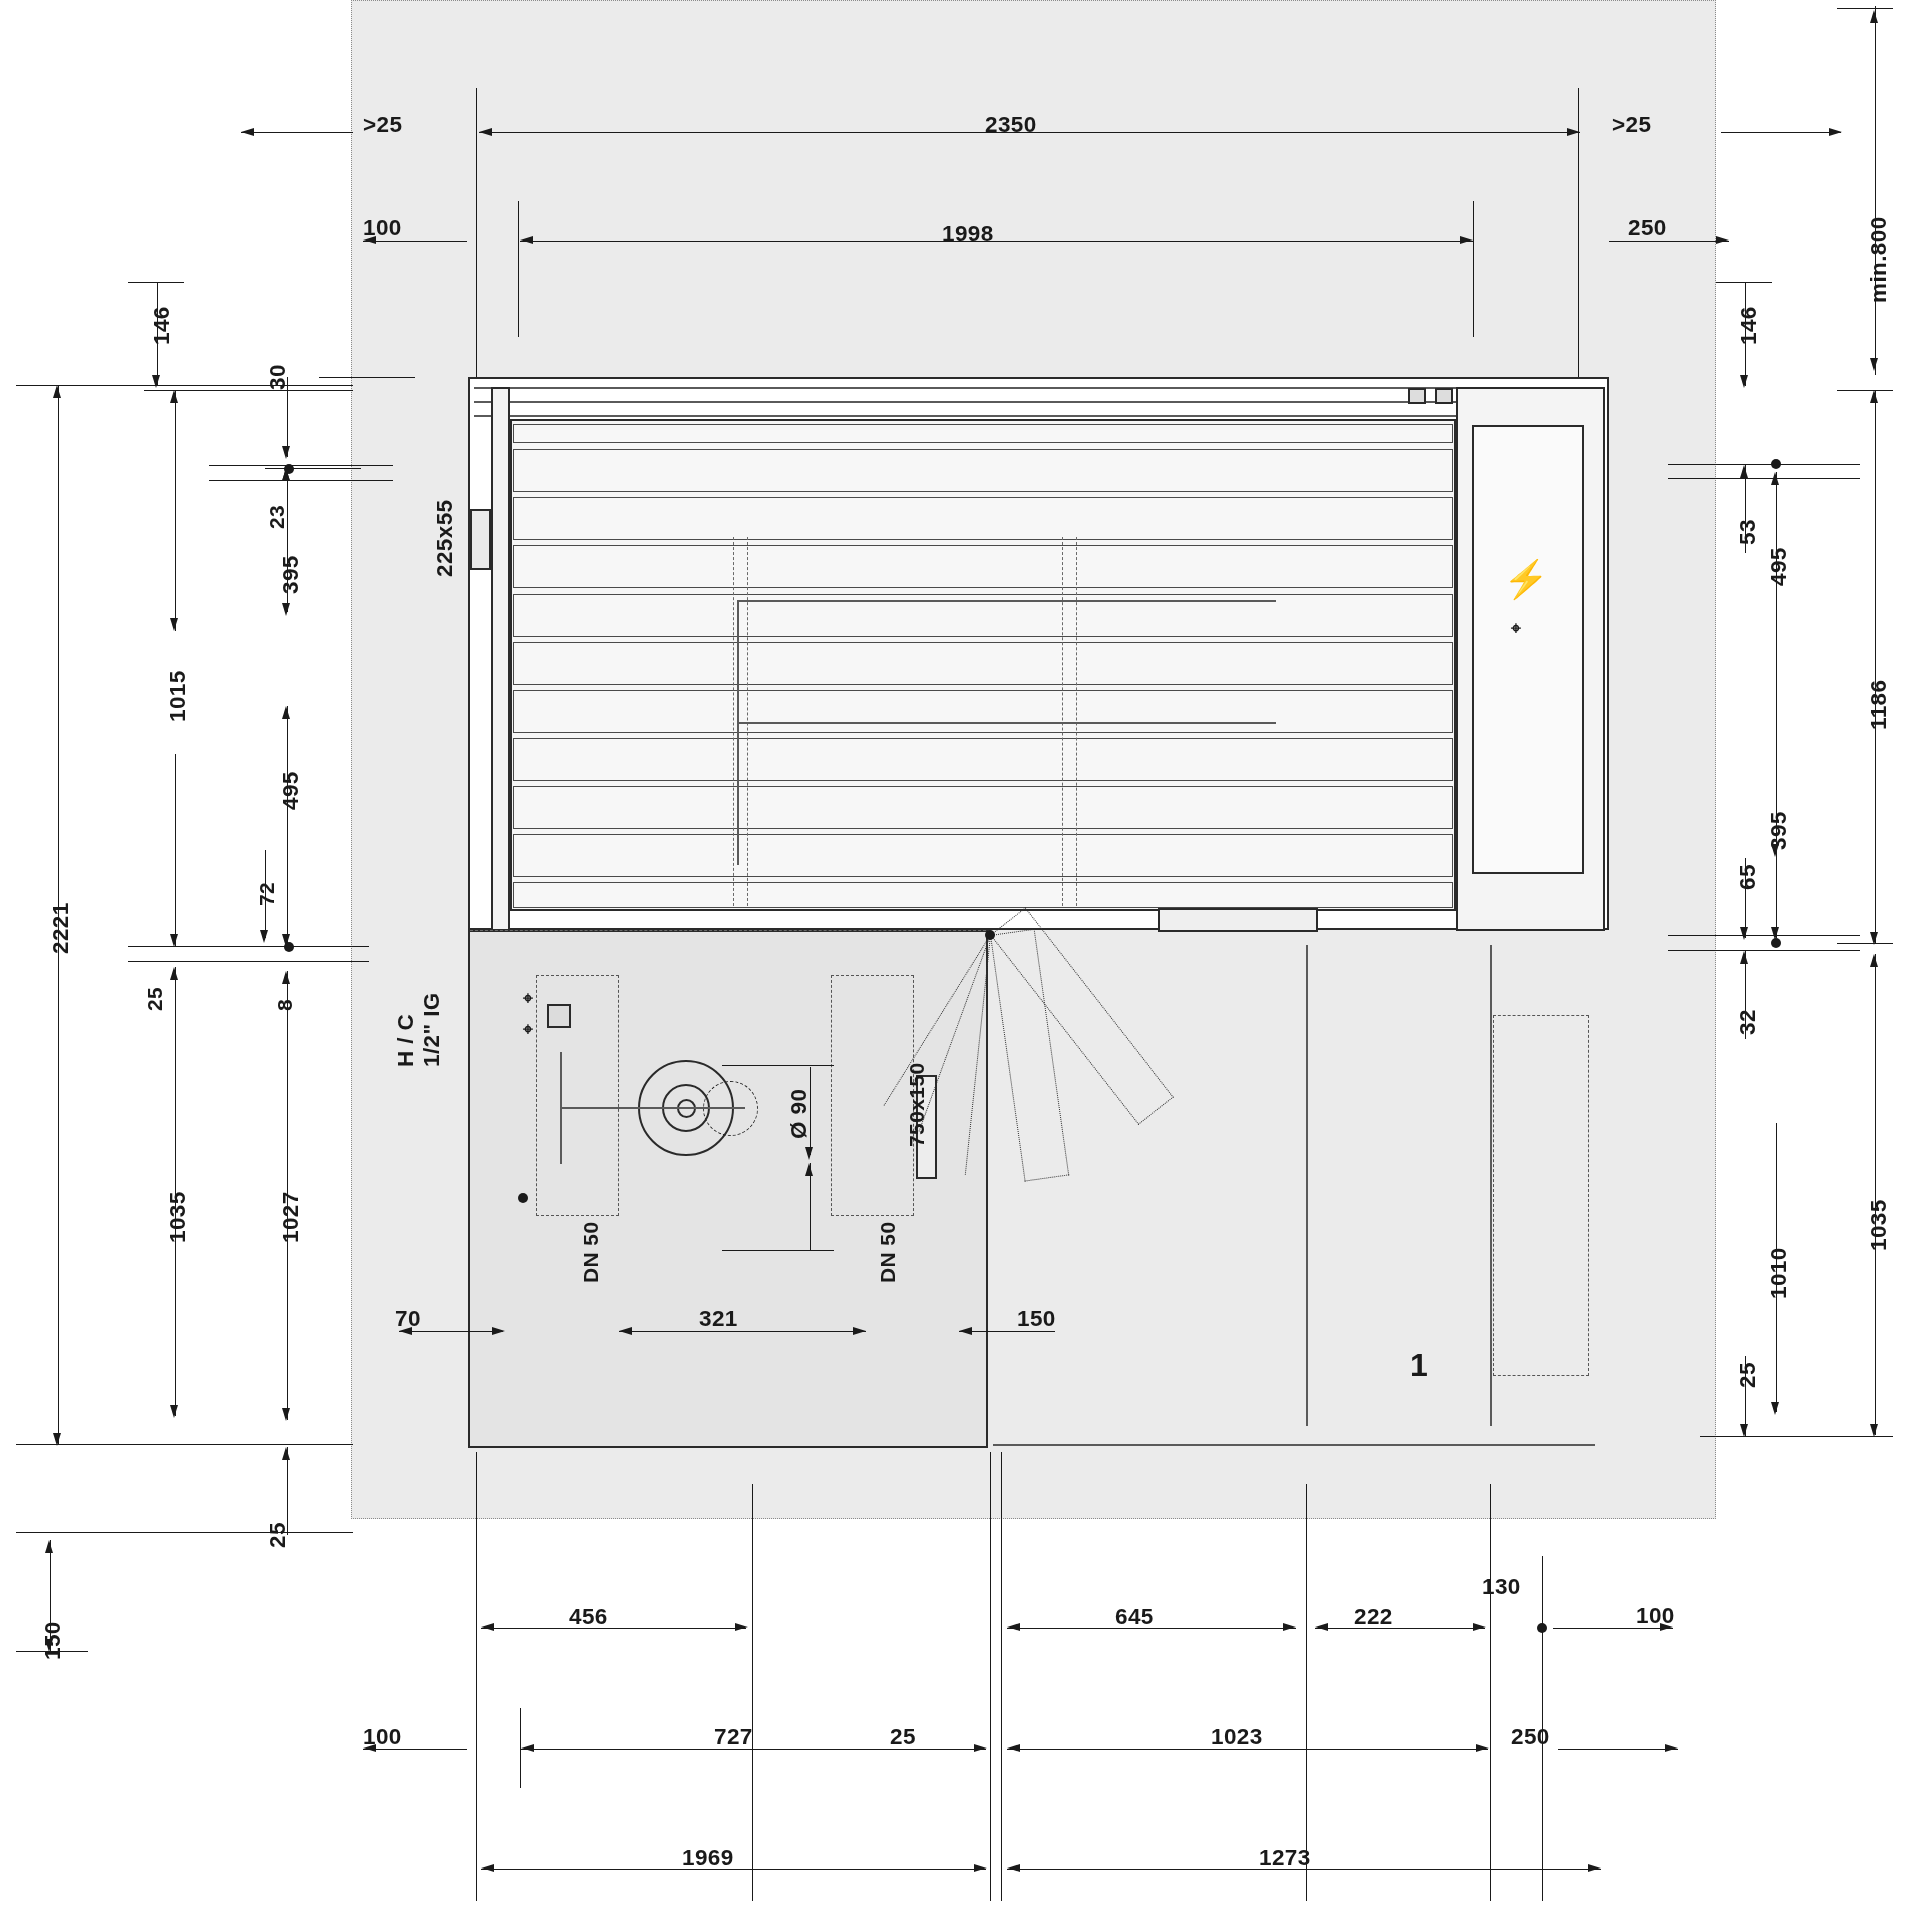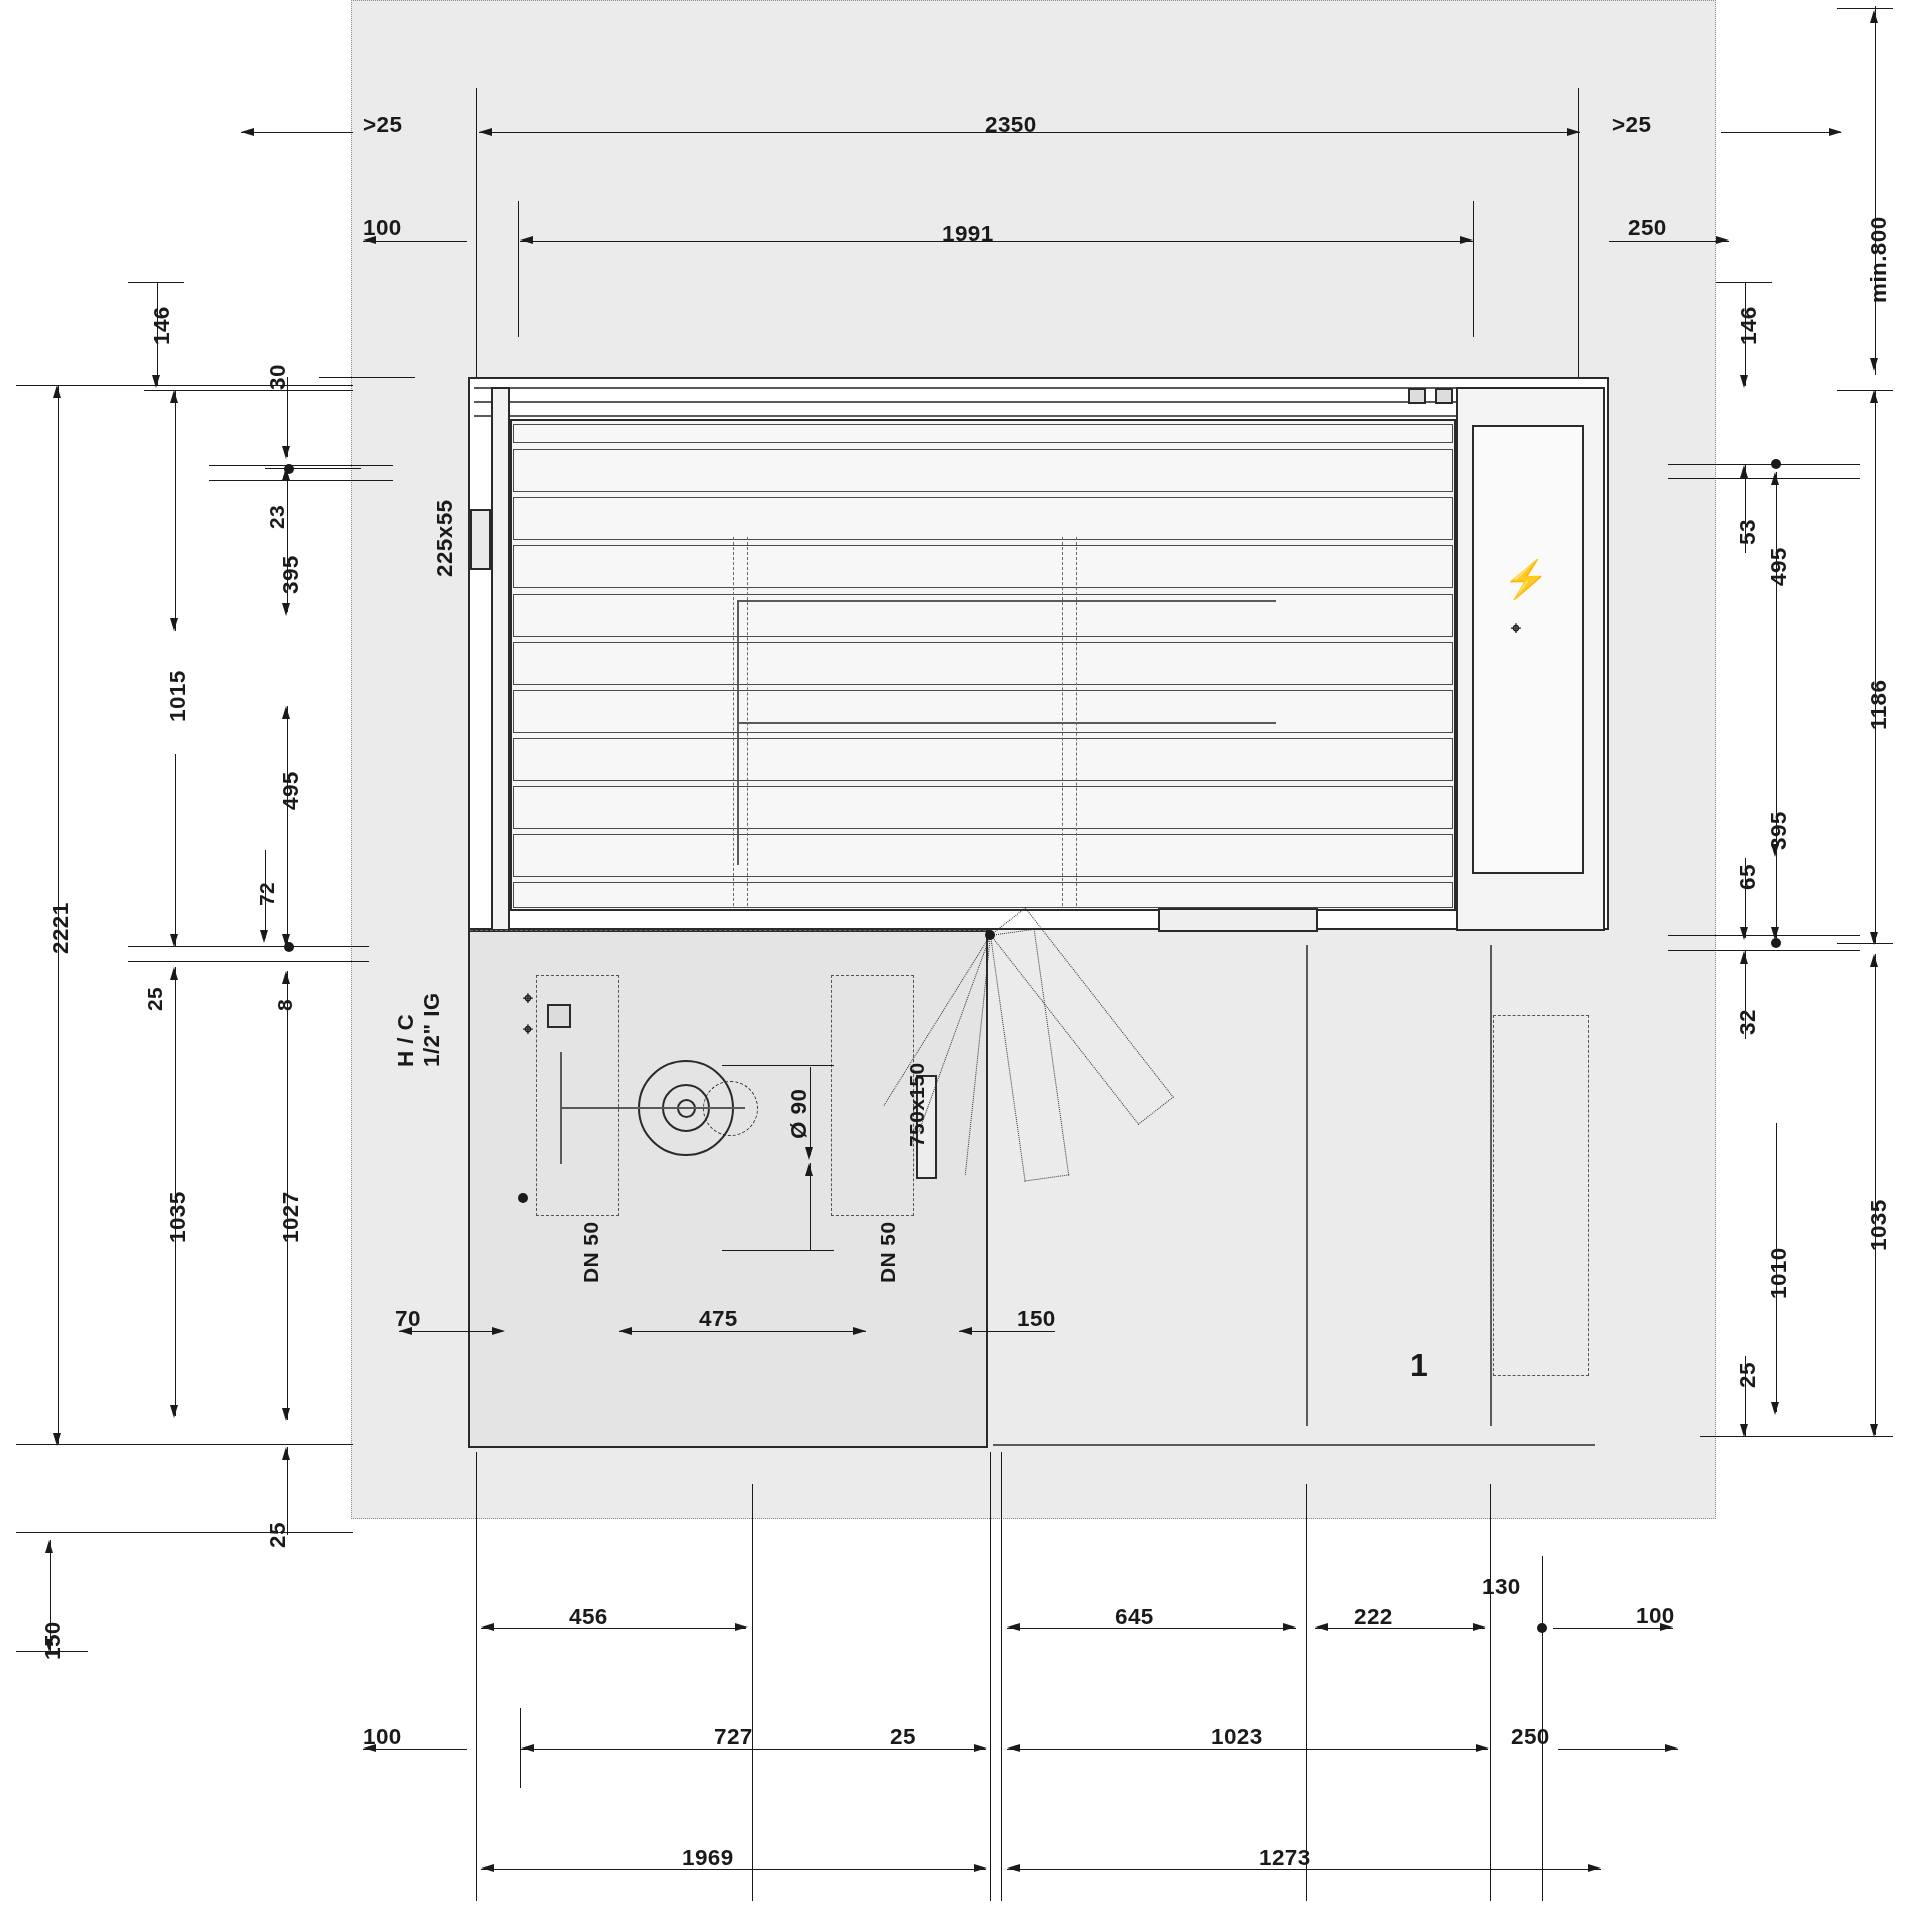--- a/index.html
+++ b/index.html
@@ -76,21 +76,21 @@
   <div class="arrow ar-l" style="left:241px;top:128px;"></div>
   <div class="lbl f28" style="left:363px;top:112px;">&gt;25</div>
 
   <div class="dim-h" style="left:1721px;top:132px;width:120px;"></div>
   <div class="arrow ar-r" style="left:1829px;top:128px;"></div>
   <div class="lbl f28" style="left:1612px;top:112px;">&gt;25</div>
 
   <div class="dim-h" style="left:520px;top:241px;width:953px;"></div>
   <div class="arrow ar-l" style="left:520px;top:236px;"></div>
   <div class="arrow ar-r" style="left:1460px;top:236px;"></div>
-  <div class="lbl f28" style="left:942px;top:221px;">1991</div>
+  <div class="lbl f28" style="left:942px;top:221px;">1998</div>
   <div class="ext-v" style="left:518px;top:201px;height:136px;"></div>
   <div class="ext-v" style="left:1473px;top:201px;height:136px;"></div>
 
   <div class="dim-h" style="left:363px;top:241px;width:104px;"></div>
   <div class="arrow ar-l" style="left:363px;top:236px;"></div>
   <div class="lbl f28" style="left:363px;top:215px;">100</div>
 
   <div class="dim-h" style="left:1609px;top:241px;width:120px;"></div>
   <div class="arrow ar-r" style="left:1716px;top:236px;"></div>
   <div class="lbl f28" style="left:1628px;top:215px;">250</div>
@@ -318,21 +318,21 @@
   <div class="ext-h" style="left:722px;top:1250px;width:112px;"></div>
 
   <div class="dim-h" style="left:399px;top:1331px;width:104px;"></div>
   <div class="arrow ar-l" style="left:399px;top:1327px;"></div>
   <div class="arrow ar-r" style="left:492px;top:1327px;"></div>
   <div class="lbl f28" style="left:395px;top:1306px;">70</div>
 
   <div class="dim-h" style="left:619px;top:1331px;width:247px;"></div>
   <div class="arrow ar-l" style="left:619px;top:1327px;"></div>
   <div class="arrow ar-r" style="left:853px;top:1327px;"></div>
-  <div class="lbl f28" style="left:699px;top:1306px;">475</div>
+  <div class="lbl f28" style="left:699px;top:1306px;">321</div>
 
   <div class="dim-h" style="left:959px;top:1331px;width:96px;"></div>
   <div class="arrow ar-l" style="left:959px;top:1327px;"></div>
   <div class="lbl f28" style="left:1017px;top:1306px;">150</div>
 
   <div class="ext-v" style="left:476px;top:1452px;height:449px;"></div>
   <div class="ext-v" style="left:752px;top:1484px;height:417px;"></div>
   <div class="ext-v" style="left:990px;top:1452px;height:449px;"></div>
   <div class="ext-v" style="left:1001px;top:1452px;height:449px;"></div>
   <div class="ext-v" style="left:1306px;top:1484px;height:417px;"></div>

